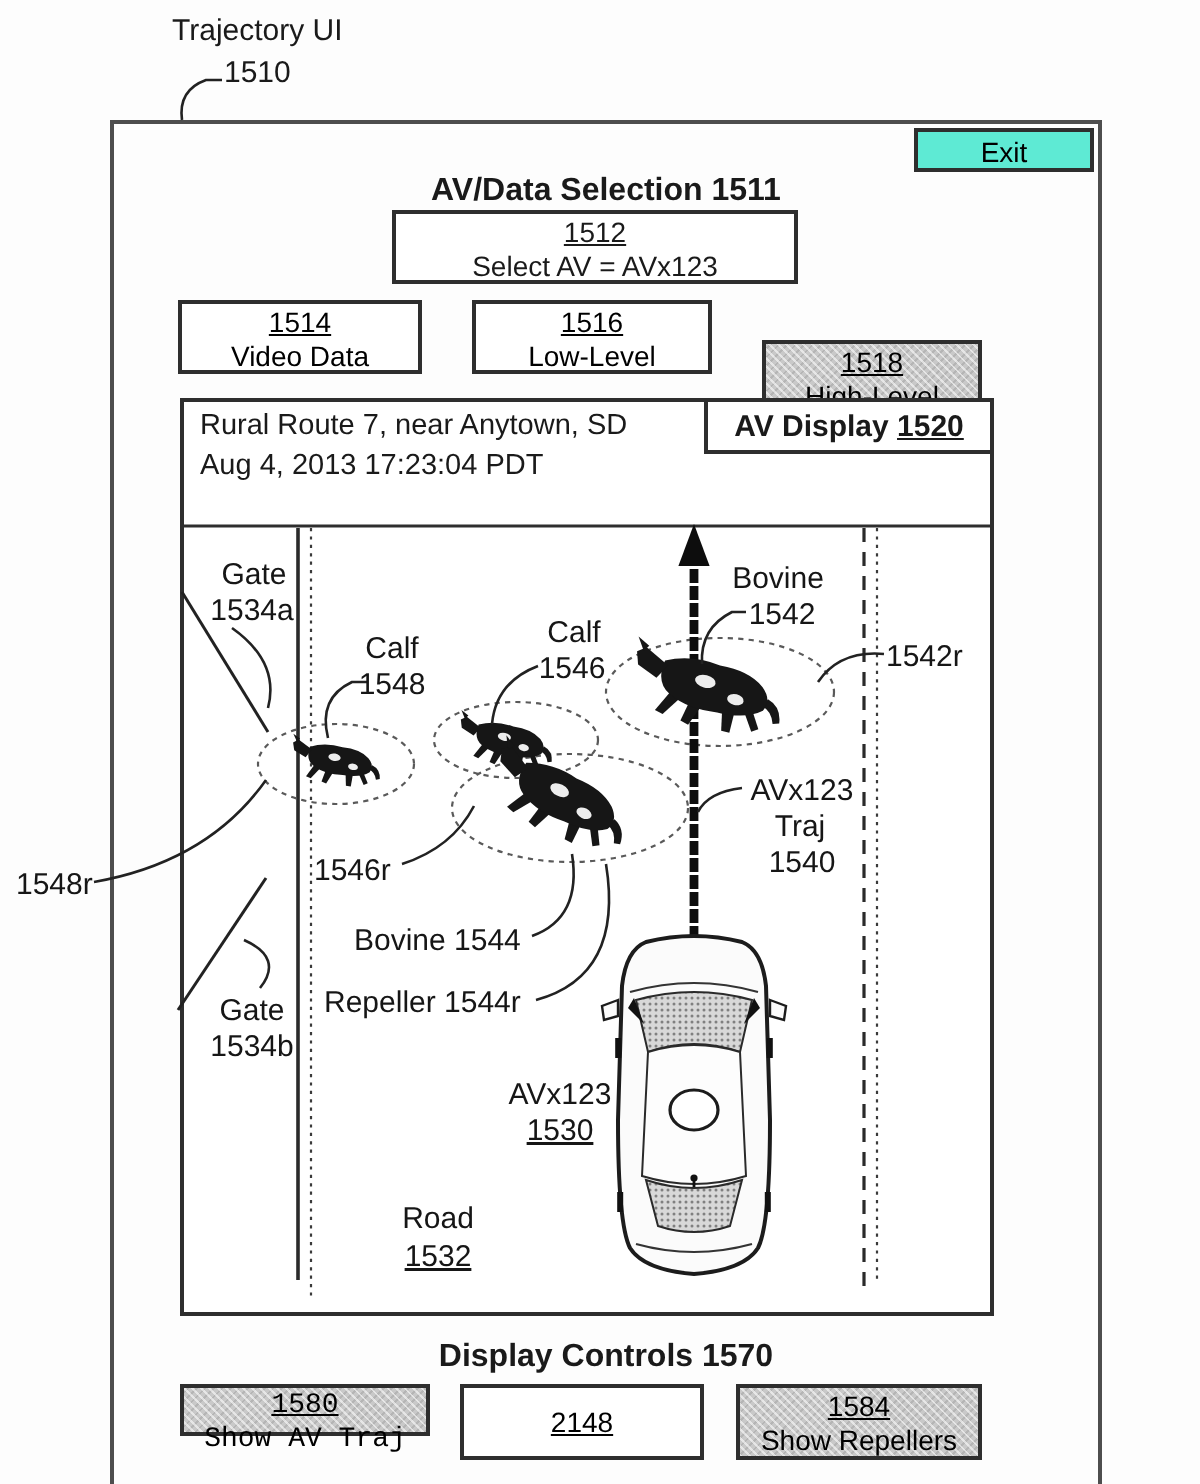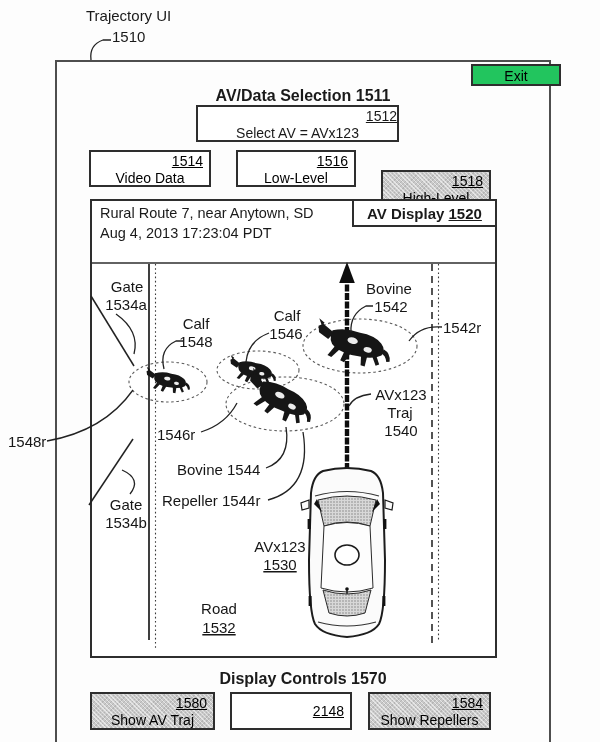--- a/index.html
+++ b/index.html
@@ -3,35 +3,35 @@
 <meta charset="utf-8">
 <style>
   html,body{margin:0;padding:0;}
   body{
     width:600px;height:742px;position:relative;overflow:hidden;
     background:#fdfdfd;color:#1a1a1a;
     font-family:"Liberation Sans", sans-serif;
     -webkit-font-smoothing:antialiased;
   }
   .abs{position:absolute;box-sizing:border-box;}
-  .u{text-decoration:underline;text-align:right;}
+  .u{text-decoration:underline;}
   .center{text-align:center;}
   .bold{font-weight:bold;}
 
   #fig-title{left:86px;top:7px;font-size:15px;}
   #fig-title-ref{left:112px;top:28px;font-size:15px;}
 
   #outer-box{
     left:55px;top:60px;width:496px;height:700px;
     border:2px solid #4e4e4e;background:#fdfdfd;
   }
 
   #exit-btn{
-    left:471px;top:64px;width:90px;height:22px;
-    border:2px solid #2e2e2e;background:#22c55e;
+    left:457px;top:64px;width:90px;height:22px;
+    border:2px solid #2e2e2e;background:#5eead4;
     font-size:14px;line-height:19px;text-align:center;cursor:pointer;
   }
 
   #sel-heading{left:55px;top:87px;width:496px;font-size:16px;}
 
   #select-box{
     left:196px;top:105px;width:203px;height:37px;
     border:2px solid #2e2e2e;background:#fff;
     font-size:14px;line-height:17px;padding-top:1px;
   }
@@ -56,21 +56,21 @@
     border:2px solid #2e2e2e;background:#fff;
   }
   #av-info{left:100px;top:204px;width:250px;font-size:14.5px;line-height:19.5px;}
   #av-display-tag{
     left:352px;top:199px;width:145px;height:28px;
     border:2px solid #2e2e2e;background:#fff;
     font-size:15px;font-weight:bold;text-align:center;line-height:25px;
   }
 
   #dc-heading{left:55px;top:670px;width:496px;font-size:16px;}
-  #btn-1580{left:90px;top:692px;width:125px;height:38px;}
+  #btn-1580{left:90px;top:692px;width:125px;height:26px;font-family:Liberation Mono, monospace;}
   #btn-1582{left:230px;top:692px;width:122px;height:38px;}
   #btn-1584{left:368px;top:692px;width:123px;height:38px;}
 
   #line-art{left:0;top:0;width:600px;height:742px;pointer-events:none;z-index:5;}
   text{font-family:"Liberation Sans", sans-serif;font-size:15px;fill:#161616;}
   .leader{fill:none;stroke:#222;stroke-width:1.3;}
 </style>
 </head>
 <body>
 

